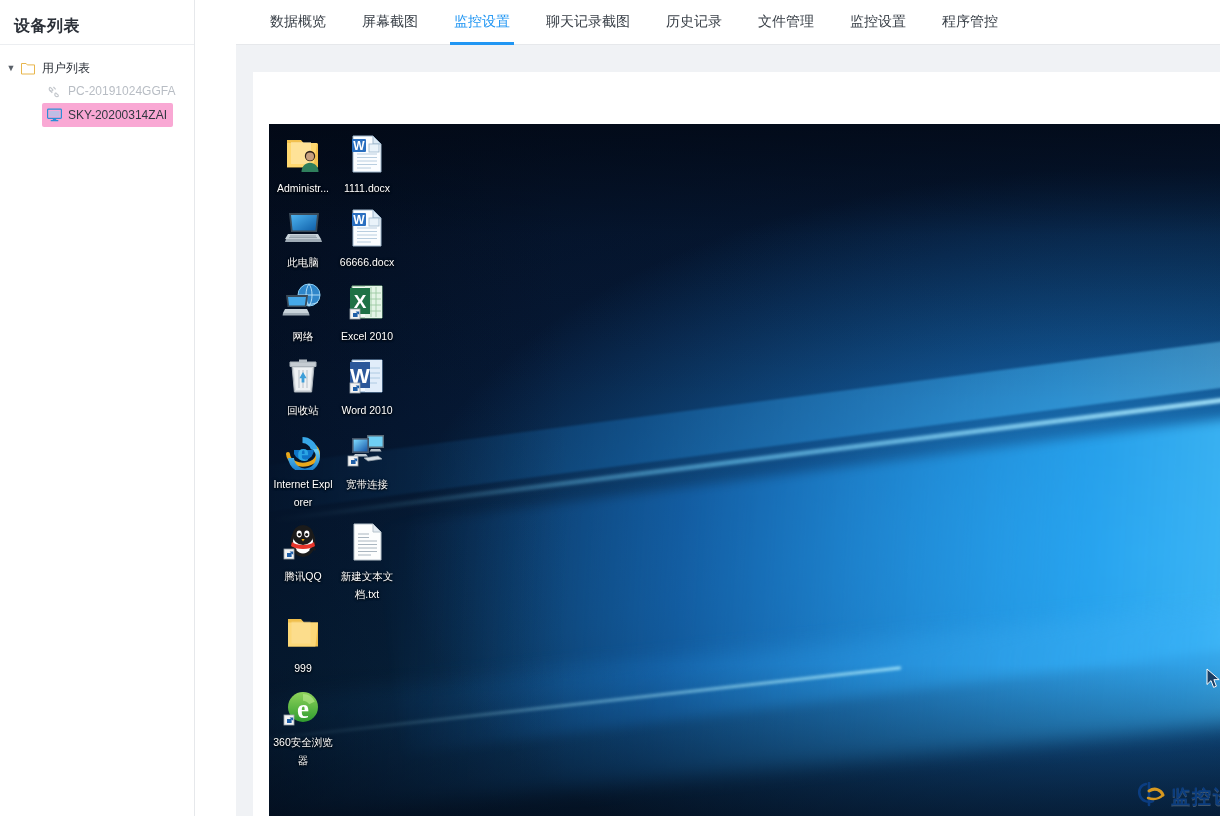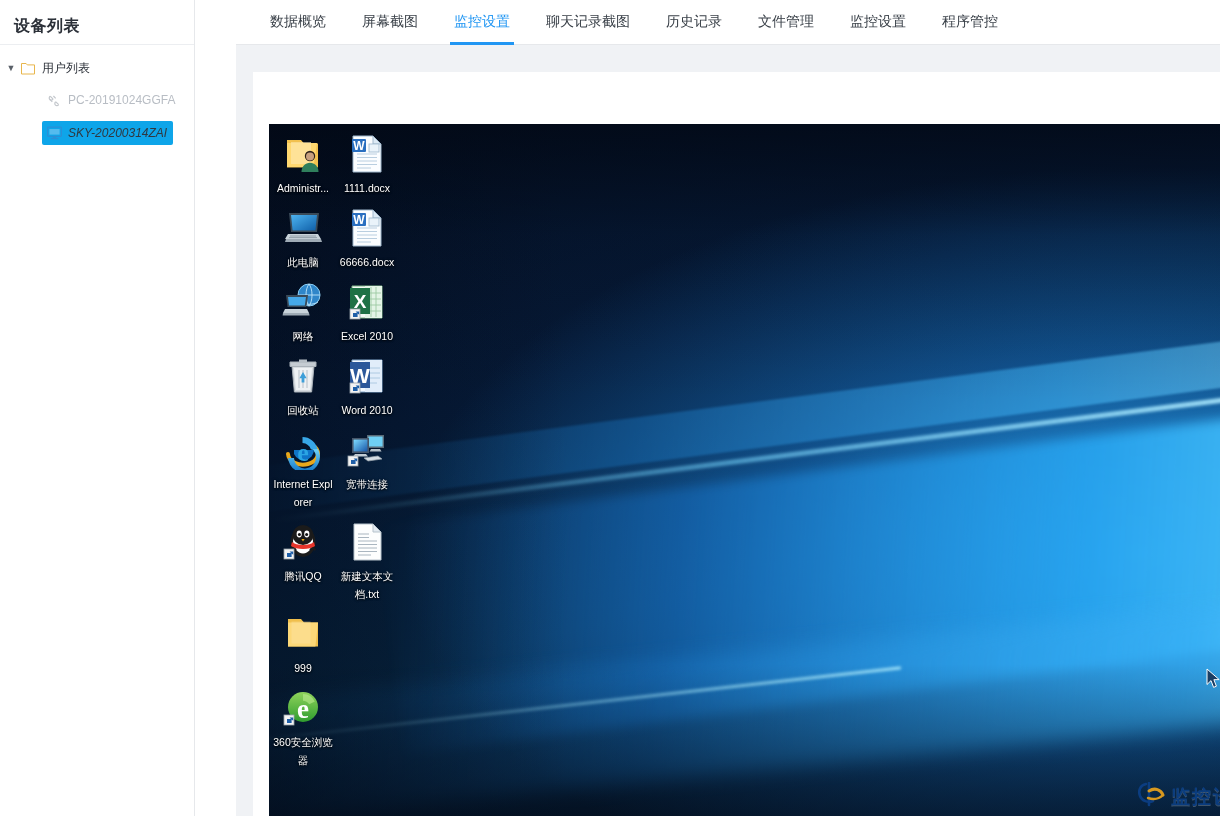--- a/index.html
+++ b/index.html
@@ -45,28 +45,28 @@
   .folder-icon {
     width: 15px; height: 13px; flex: 0 0 15px;
     margin-right: 6px; margin-left: 2px;
     position: relative;
   }
   .folder-icon svg { display: block; }
   .tree-root .label { color: #2b3038; }
   .tree-child {
     padding-left: 42px;
     height: 24px;
-    margin-top: 9px;
+    margin-top: 0;
   }
   .tree-child .node-inner {
     display: flex; align-items: center;
     height: 24px; padding: 0 6px 0 4px;
     border-radius: 2px;
   }
-  .tree-child.selected .node-inner { background: #0ea5e9; font-style: italic; }
+  .tree-child.selected .node-inner { background: #f9a8d4; }
   .mini-icon {
     width: 16px; height: 16px; flex: 0 0 16px;
     margin-right: 6px;
     display: inline-flex; align-items: center; justify-content: center;
   }
   .tree-child.offline .label { color: #b8bdc4; }
   .tree-child.selected .label { color: #303840; }
   .label { font-size: 12px; }
 
   

